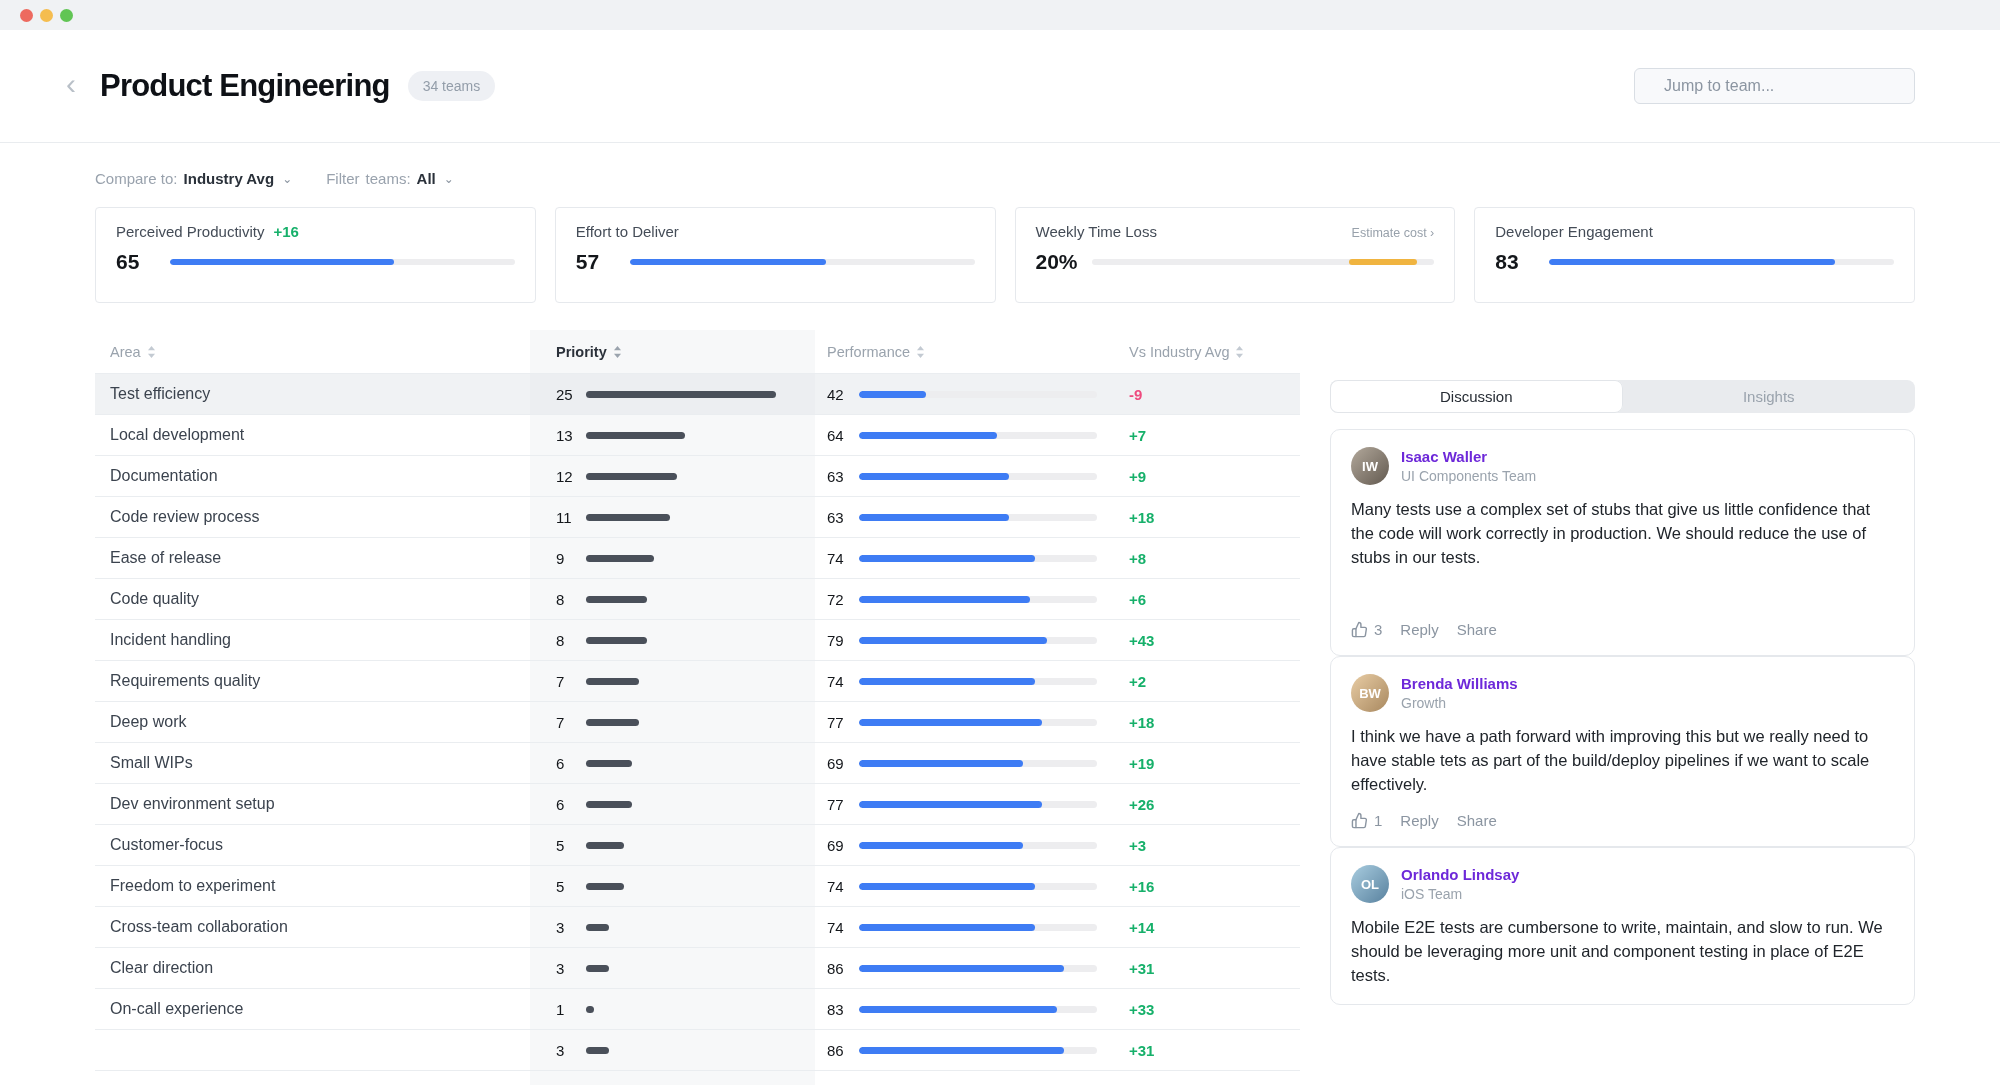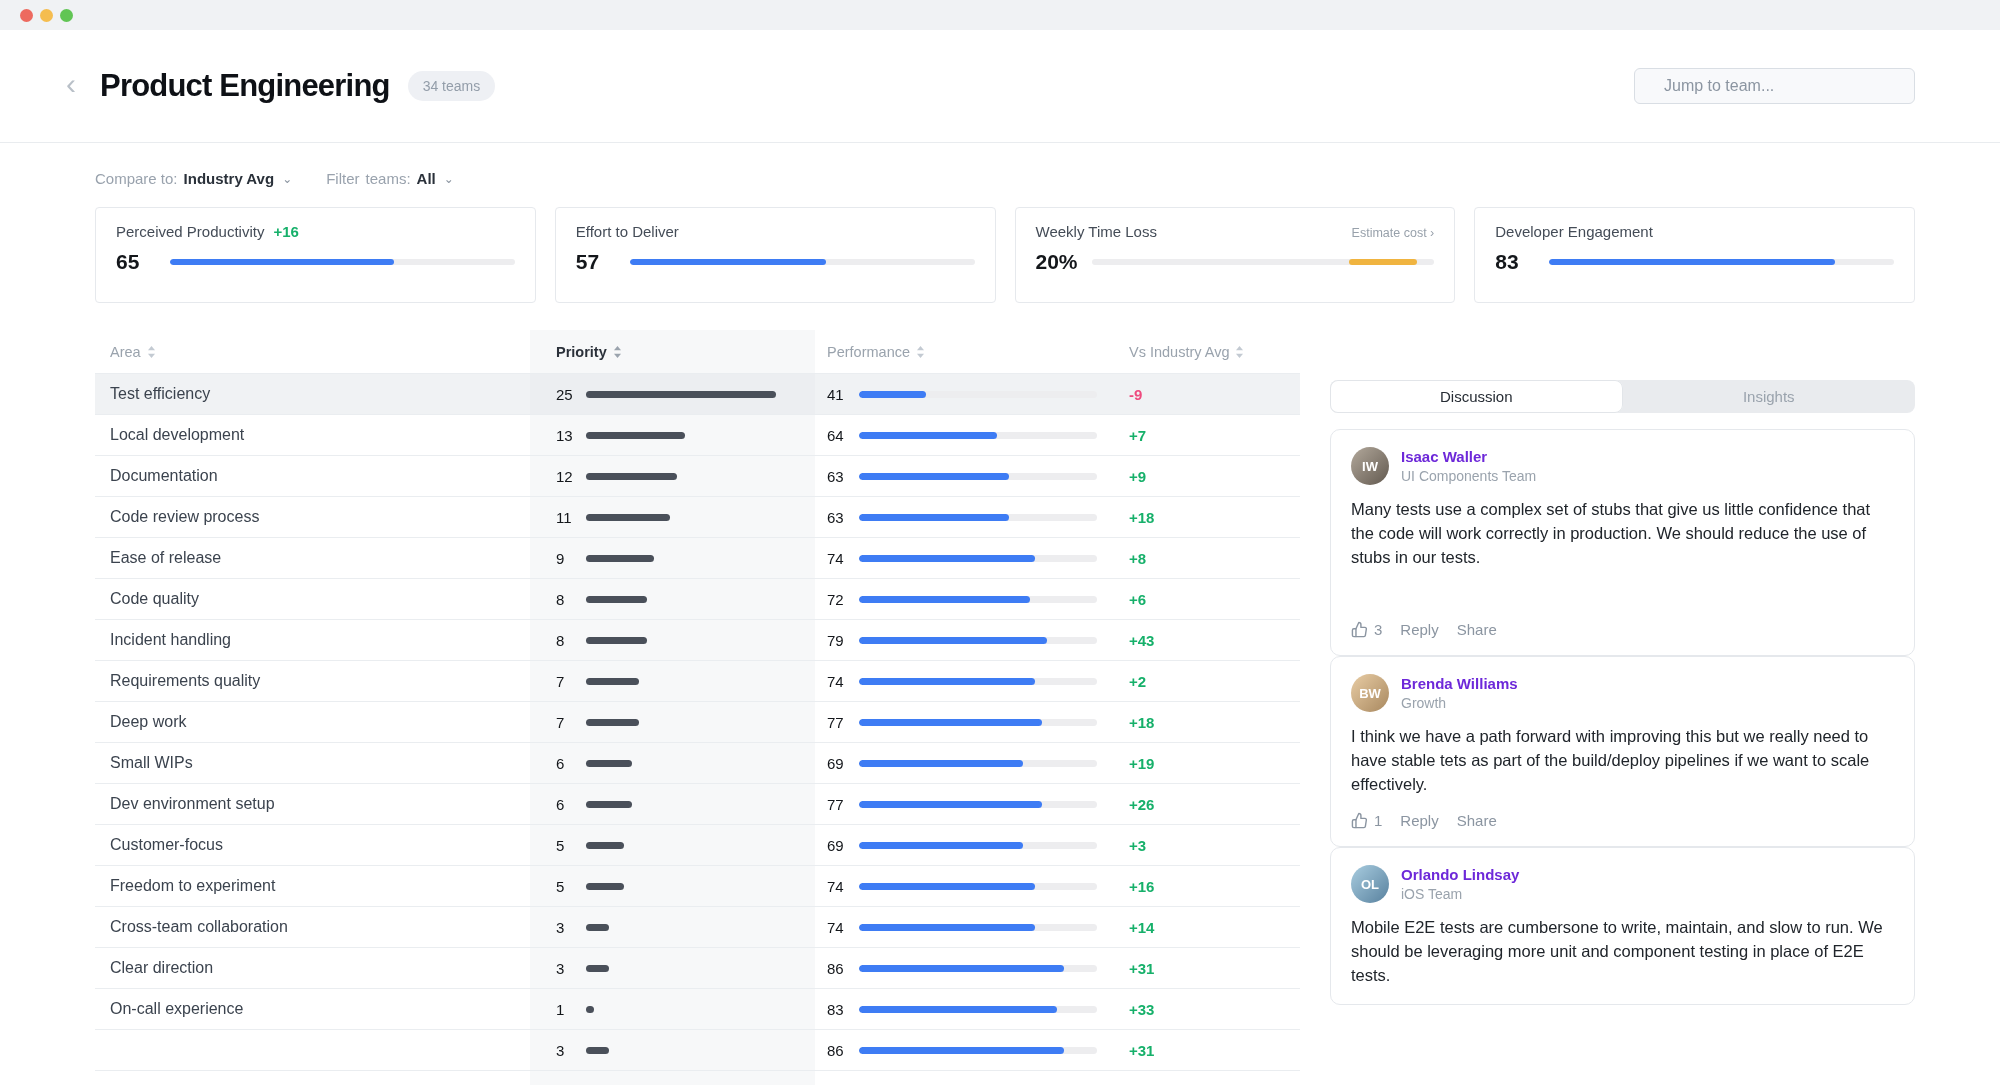--- a/index.html
+++ b/index.html
@@ -224,21 +224,21 @@
       <div class="cell area">
             <span class="area-label">Test efficiency</span>
           </div>
       <div class="cell pri">
         <span class="num p-num">25</span>
         <span class="p-bar-wrap">
               <span class="p-bar" style="width: 100%;"></span>
             </span>
       </div>
       <div class="cell perf">
-        <span class="num perf-num">41</span>
+        <span class="num perf-num">42</span>
         <span class="track">
               <span class="fill" style="width: 28%;"></span>
             </span>
       </div>
       <div class="cell vs">
             <span class="vs-val neg">-9</span>
           </div>
     </div>
 
     <div class="trow">

